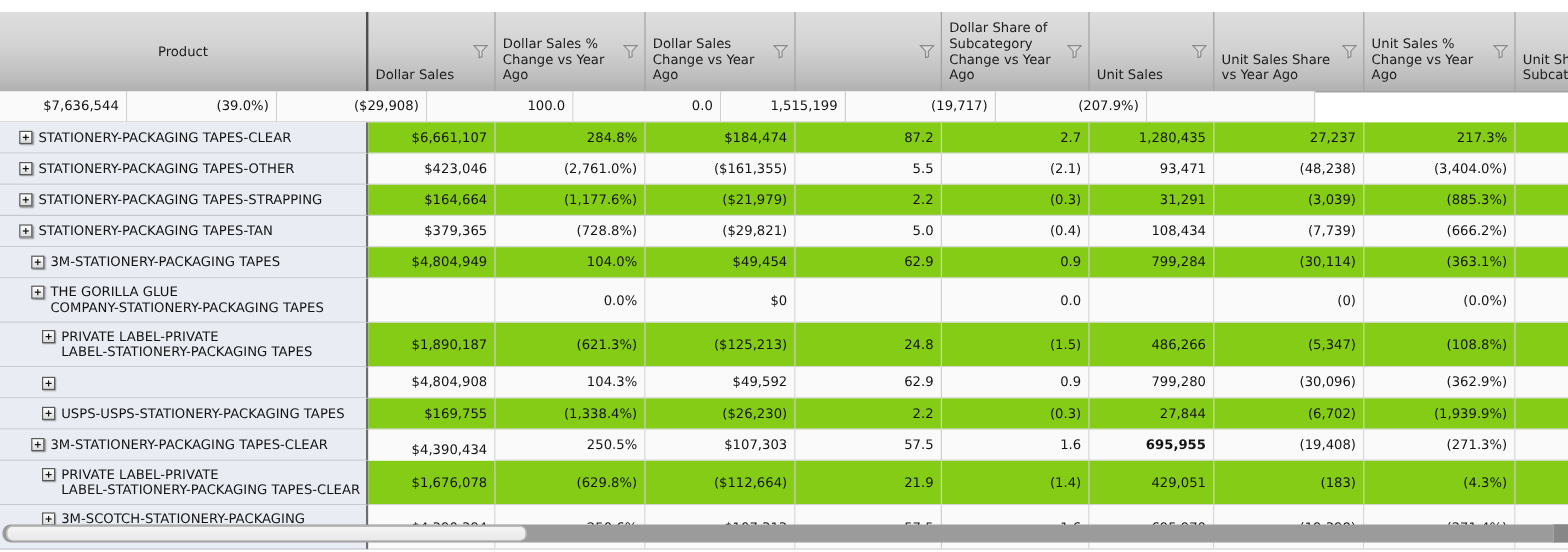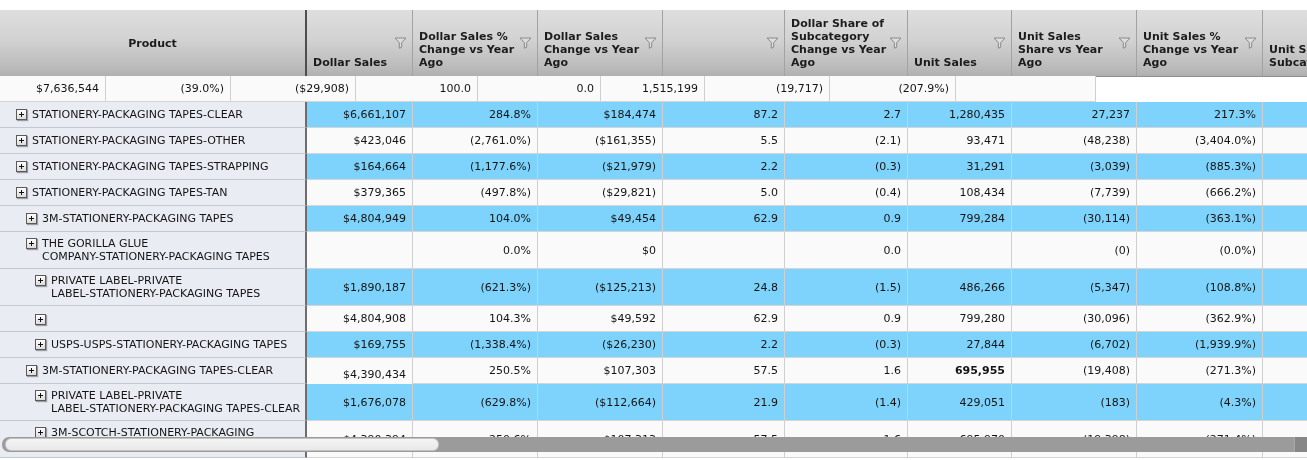--- a/index.html
+++ b/index.html
@@ -16,21 +16,21 @@
   #grid-header{
     position:absolute;left:0;top:10px;height:66px;
     display:flex;flex-wrap:nowrap;
     background:linear-gradient(180deg,#dedede 0%,#d2d2d2 45%,#bcbcbc 85%,#b0b0b0 100%);
     border-bottom:1px solid #8f8f8f;
   }
   .hdr-cell{
     position:relative;flex:none;height:66px;
     border-right:1px solid #a2a2a2;
     box-sizing:border-box;
-    font-weight:bold;color:#1c1c1c;
+    font-weight:normal;color:#1c1c1c;
   }
   .hdr-cell.product-col{border-right:2px solid #4e4e4e;}
   .hdr-label{
     position:absolute;left:6px;bottom:7px;right:18px;
     line-height:13px;text-align:left;
   }
   .hdr-cell.product-col .hdr-label{
     left:0;right:0;bottom:auto;top:50%;transform:translateY(-50%);
     text-align:center;
   }
@@ -68,21 +68,21 @@
   .pname div{white-space:nowrap;}
   .ncell{
     flex:none;box-sizing:border-box;
     border-right:1px solid #cfcfcf;
     border-bottom:1px solid #d5d5d5;
     display:flex;align-items:center;justify-content:flex-end;
     padding-right:6px;
     white-space:nowrap;
   }
   .r-light .ncell{background:#fafafa;}
-  .r-dark  .ncell{background:#7dd3fc;}
+  .r-dark  .ncell{background:#84cc16;}
   
   #hscrollbar{
     position:absolute;left:2px;top:437px;width:1305px;height:15px;
     background:#9b9b9b;border-radius:7px 0 0 7px;
   }
   #hscrollbar .end-cap{
     position:absolute;right:0;top:0;width:12px;height:15px;
     background:#878787;border-left:1px solid #a8a8a8;
   }
   #hscroll-thumb{
@@ -227,21 +227,21 @@
         <div class="pcell" style="height: 26px;">
           <div class="pcell-inner">
             <span class="indent" style="width: 16px;"></span>
             <span class="toggle-box plus"></span>
             <div class="pname">
               <div>STATIONERY-PACKAGING TAPES-TAN</div>
             </div>
           </div>
         </div>
         <div class="ncell" style="width: 106px; height: 26px;">$379,365</div>
-        <div class="ncell" style="width: 125px; height: 26px;">(497.8%)</div>
+        <div class="ncell" style="width: 125px; height: 26px;">(728.8%)</div>
         <div class="ncell" style="width: 125px; height: 26px;">($29,821)</div>
         <div class="ncell" style="width: 122px; height: 26px;">5.0</div>
         <div class="ncell" style="width: 123px; height: 26px;">(0.4)</div>
         <div class="ncell" style="width: 104px; height: 26px;">108,434</div>
         <div class="ncell" style="width: 125px; height: 26px;">(7,739)</div>
         <div class="ncell" style="width: 126px; height: 26px;">(666.2%)</div>
         <div class="ncell" style="width: 140px; height: 26px;"></div>
       </div>
       <div class="grid-row r-dark" style="height: 26px;">
         <div class="pcell" style="height: 26px;">

